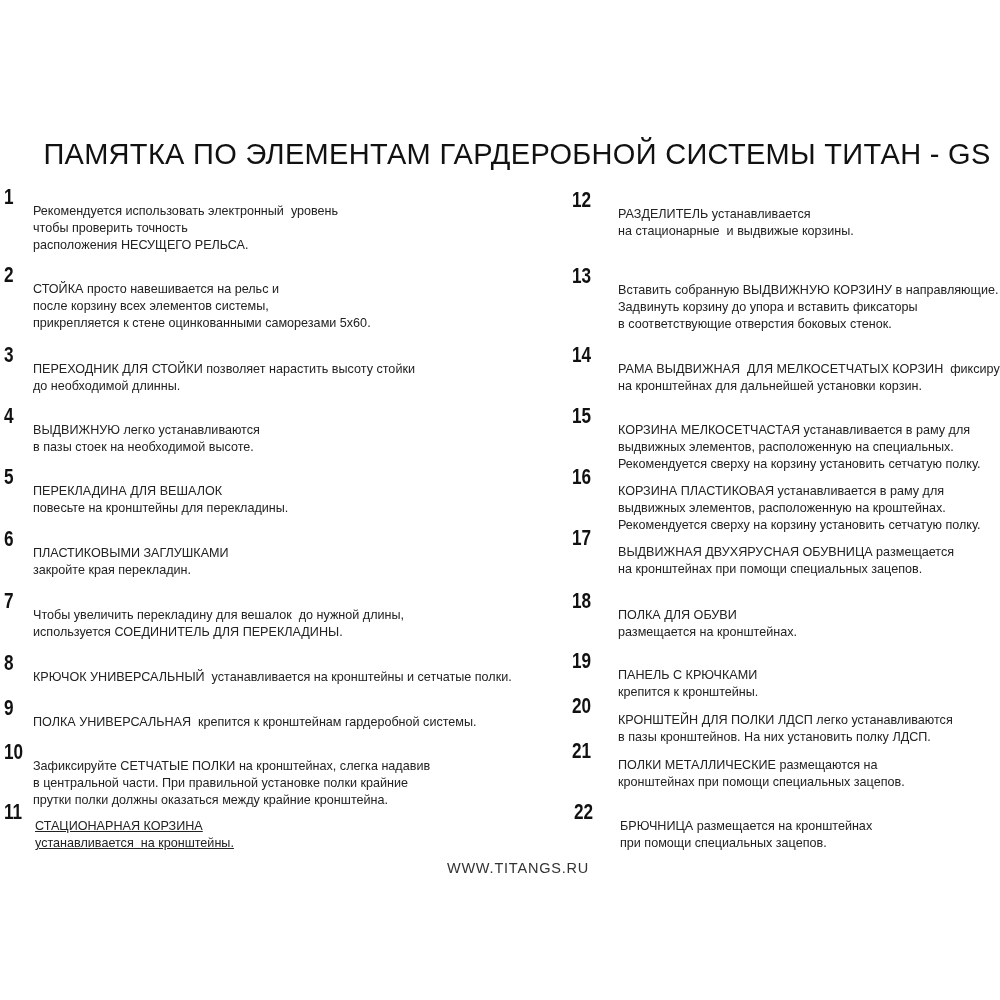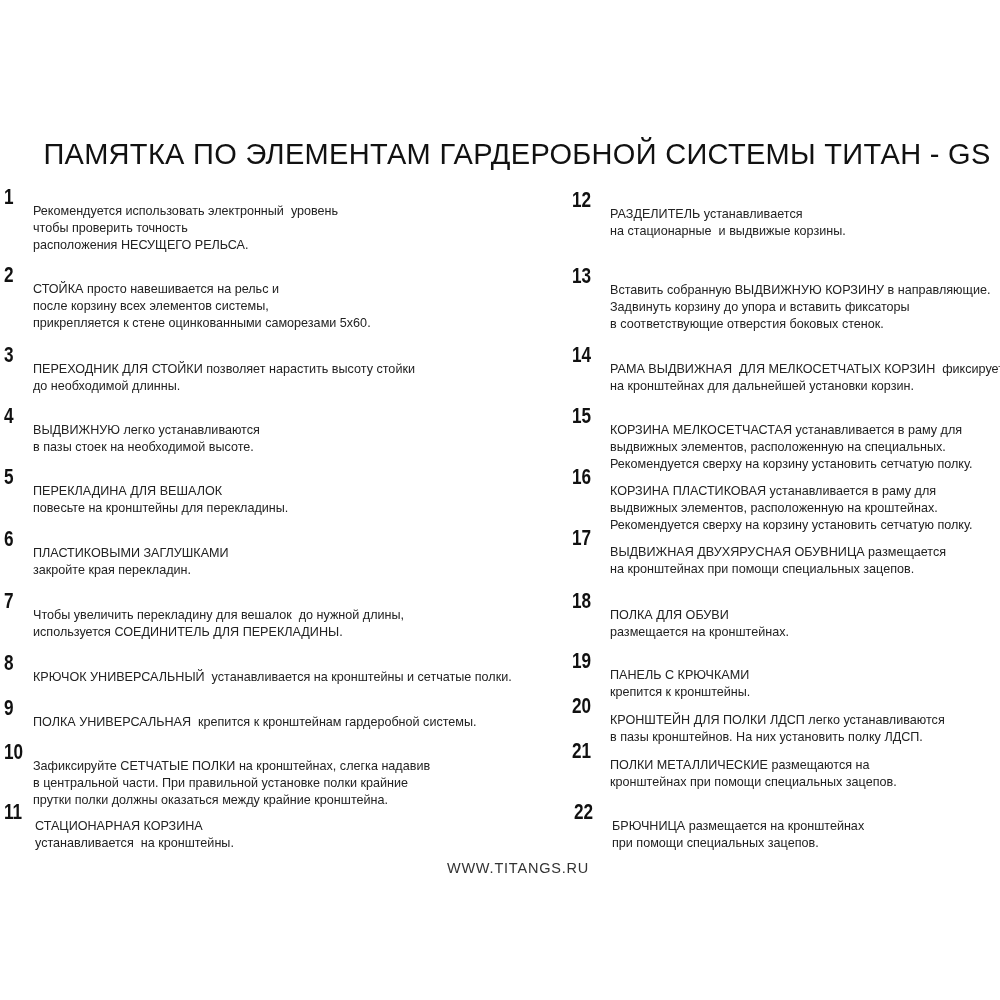--- a/index.html
+++ b/index.html
@@ -46,21 +46,21 @@
       top: 0;
       font-size: 12.6px;
       line-height: 17px;
       color: #222;
       white-space: pre;
       margin-top: 20px;
     }
     .left .num { left: 0; }
     .left .txt { left: 29px; top: -3px; }
     .right .num { left: 0; }
-    .right .txt { left: 38px; top: -3px; }
+    .right .txt { left: 46px; top: -3px; }
     .footer {
       position: absolute;
       left: 0;
       width: 1036px;
       top: 860px;
       text-align: center;
       font-size: 14.5px;
       letter-spacing: 0.8px;
       color: #333;
     }
@@ -116,21 +116,21 @@
   <span class="txt">ПОЛКА УНИВЕРСАЛЬНАЯ  крепится к кронштейнам гардеробной системы.</span>
 </div>
 <div class="item left" style="left:4px; top:741px;">
   <span class="num">10</span>
   <span class="txt">Зафиксируйте СЕТЧАТЫЕ ПОЛКИ на кронштейнах, слегка надавив
 в центральной части. При правильной установке полки крайние
 прутки полки должны оказаться между крайние кронштейна.</span>
 </div>
 <div class="item left" style="left:4px; top:801px;">
   <span class="num">11</span>
-  <span class="txt" style="left:31px;">СТАЦИОНАРНАЯ КОРЗИНА
+  <span class="txt" style="left:31px;text-decoration:underline;">СТАЦИОНАРНАЯ КОРЗИНА
 устанавливается  на кронштейны.</span>
 </div>
 
 <div class="item right" style="left:572px; top:189px;">
   <span class="num">12</span>
   <span class="txt">РАЗДЕЛИТЕЛЬ устанавливается
 на стационарные  и выдвижые корзины.</span>
 </div>
 <div class="item right" style="left:572px; top:265px;">
   <span class="num">13</span>

